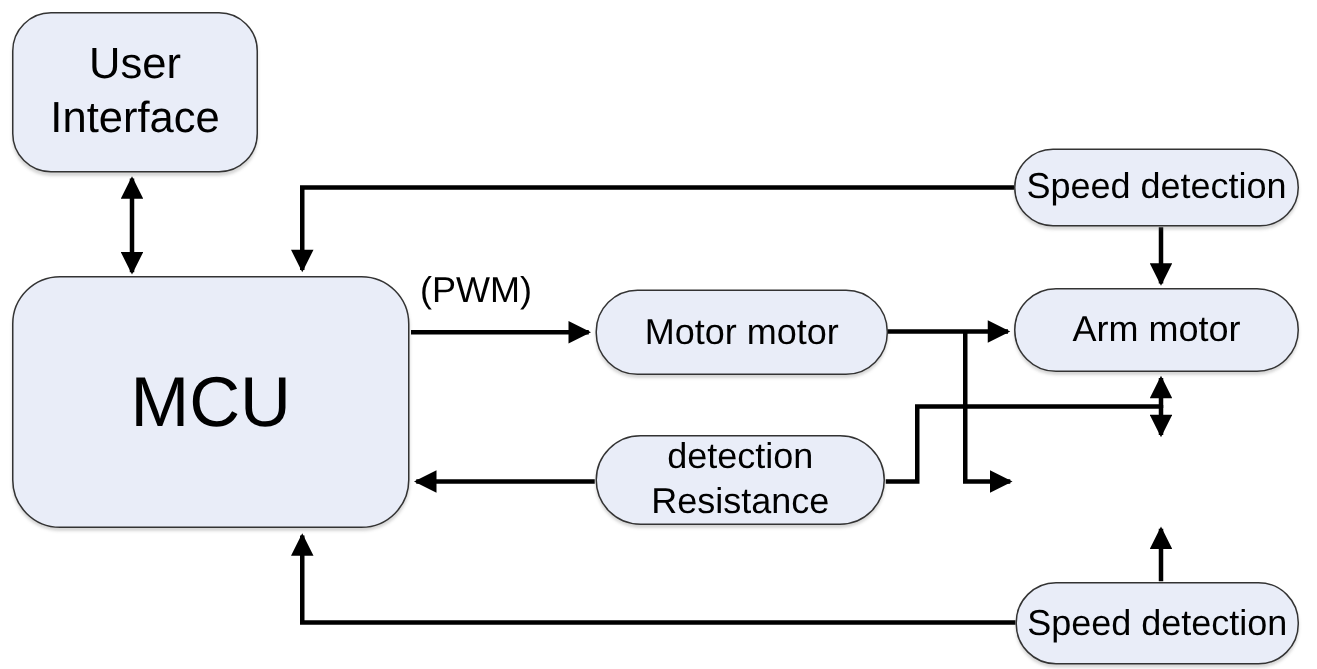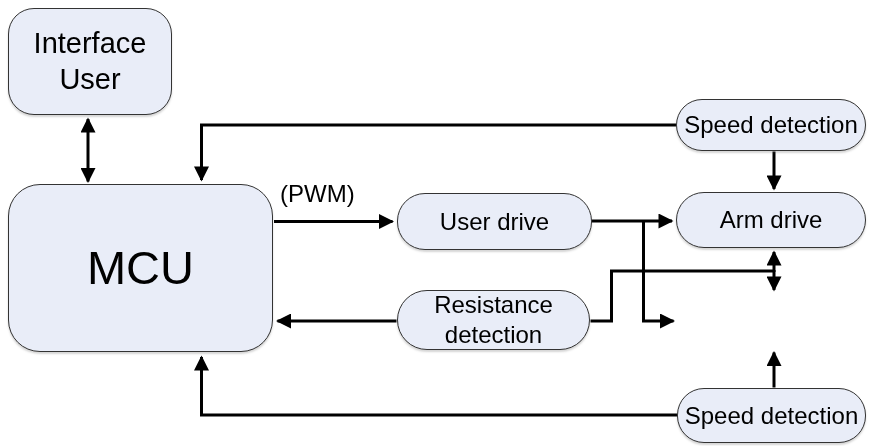--- a/index.html
+++ b/index.html
@@ -59,45 +59,45 @@
 
     <path class="wire" d="M 774 151.5 L 774 189" marker-end="url(#arrow)"></path>
 
     <path class="wire" d="M 774 387.5 L 774 352.5" marker-end="url(#arrow)"></path>
 
     <path class="wire" d="M 677 415 L 201.5 415 L 201.5 357" marker-end="url(#arrow)"></path>
   </svg>
 
   <div class="node node-user-interface" style="left:8px; top:8px; width:164px; height:107px;">
     <div class="lbl">
+      <span class="line">User</span>
       <span class="line">Interface</span>
-      <span class="line">User</span>
     </div>
   </div>
 
   <div class="node node-mcu" style="left:8px; top:184px; width:265px; height:168px;">
     <span class="lbl">MCU</span>
   </div>
 
   <div class="node" style="left:676px; top:99px; width:190px; height:52px; border-radius:26px;">
     <span class="lbl">Speed detection</span>
   </div>
 
   <div class="node" style="left:397px; top:193px; width:195px; height:57px; border-radius:28px;">
-    <span class="lbl">User drive</span>
+    <span class="lbl">Motor motor</span>
   </div>
 
   <div class="node" style="left:676px; top:192px; width:190px; height:56px; border-radius:28px;">
-    <span class="lbl">Arm drive</span>
+    <span class="lbl">Arm motor</span>
   </div>
 
   <div class="node" style="left:397px; top:290px; width:193px; height:60px; border-radius:30px;">
     <div class="lbl">
+      <span class="line">detection</span>
       <span class="line">Resistance</span>
-      <span class="line">detection</span>
     </div>
   </div>
 
 
   <div class="node" style="left:677px; top:388px; width:189px; height:55px; border-radius:27px;">
     <span class="lbl">Speed detection</span>
   </div>
 
   <div class="pwm-label">(PWM)</div>
 

